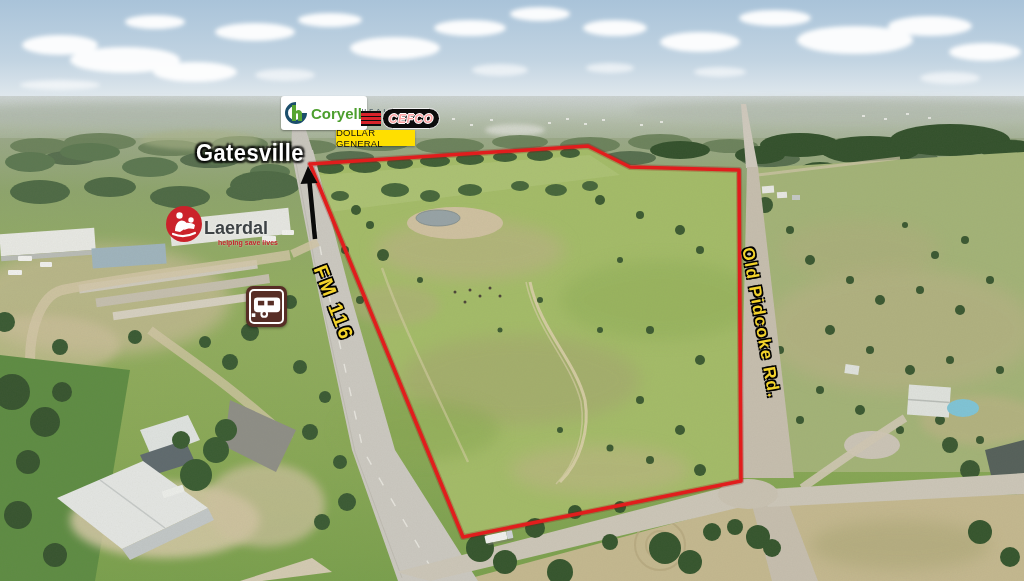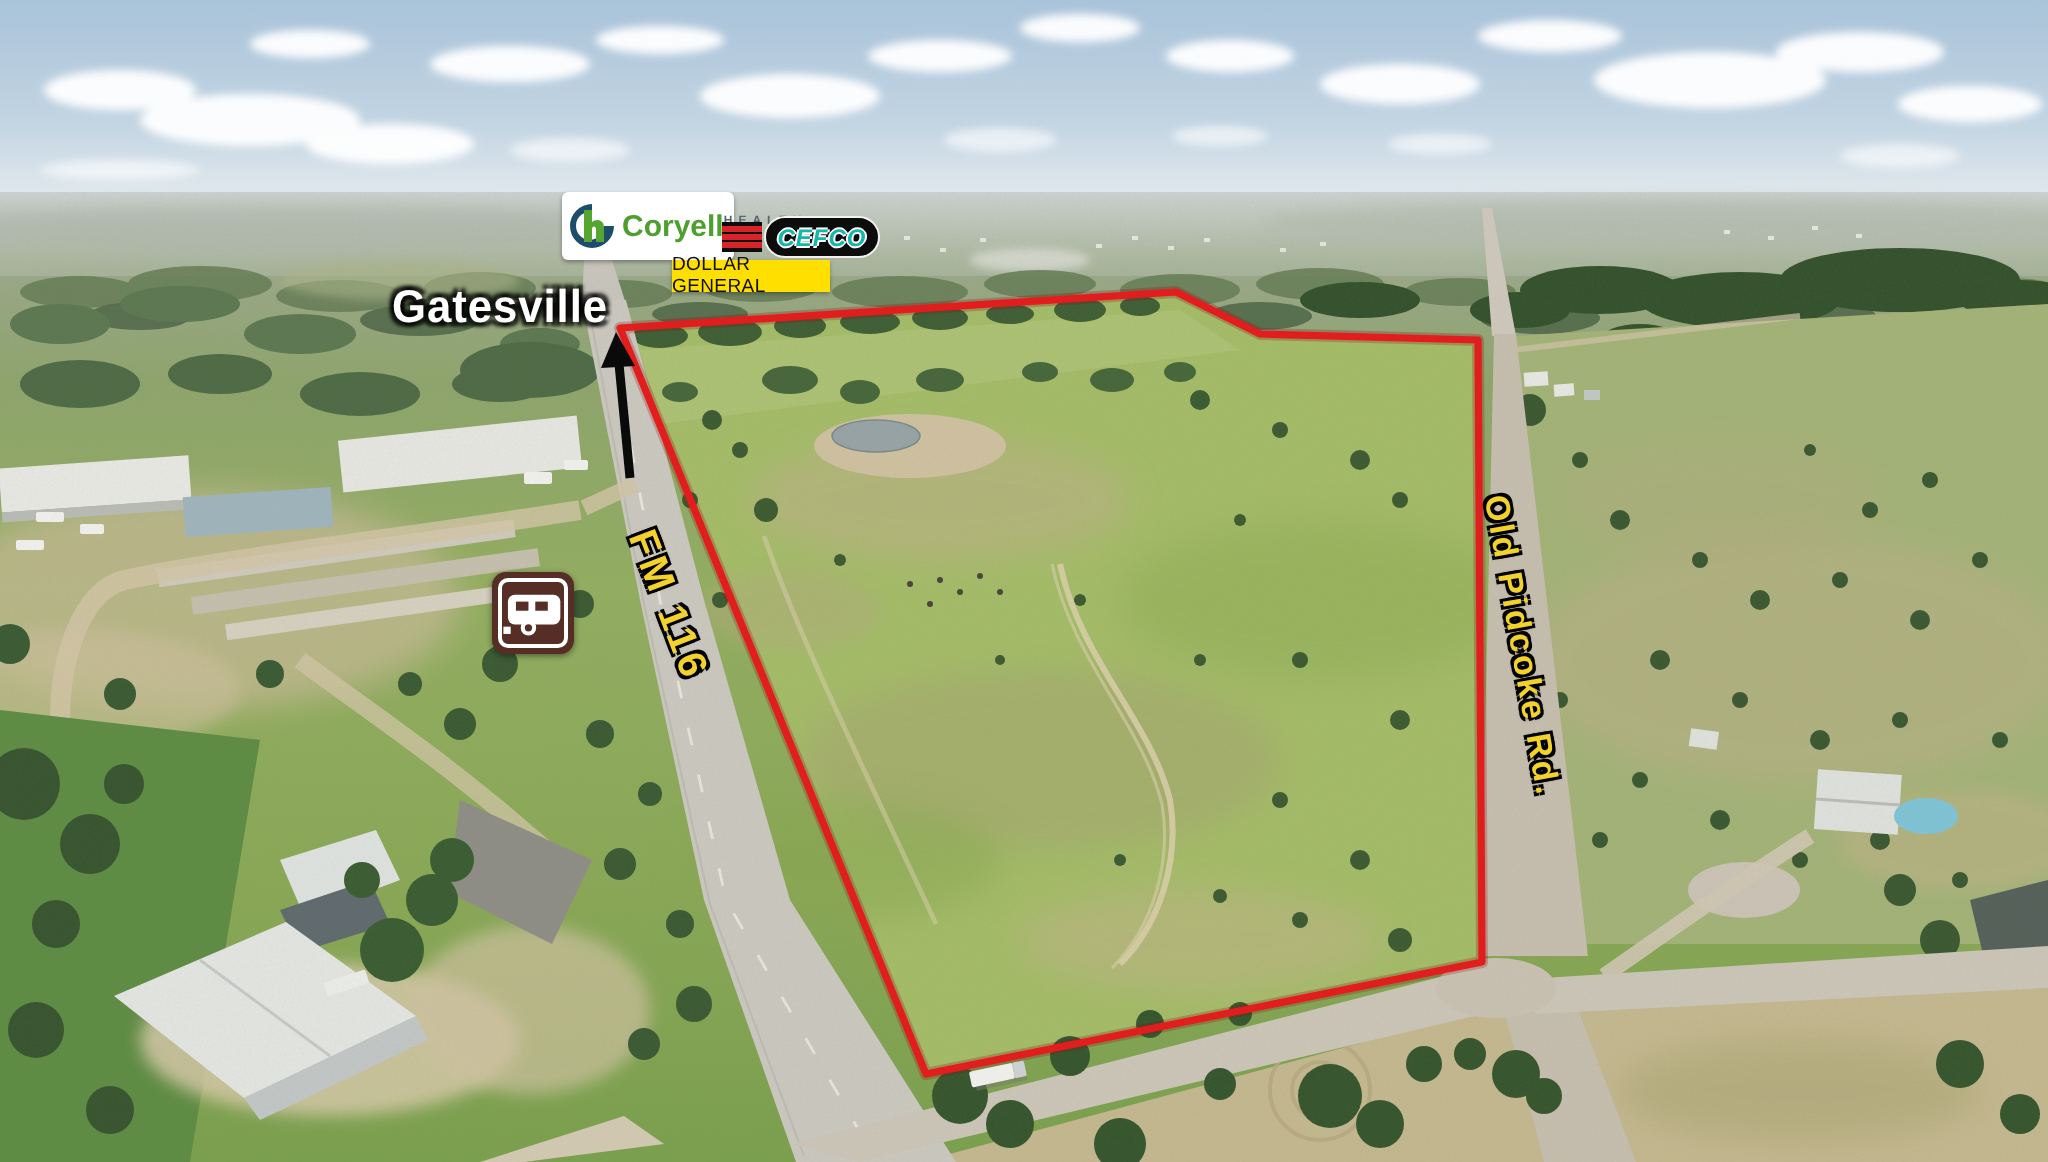--- a/index.html
+++ b/index.html
@@ -32,21 +32,21 @@
   .coryell .name{font-size:15px;font-weight:700;color:#4d9f2e;}
   .coryell .sub{font-size:6px;font-weight:700;color:#55666e;letter-spacing:3px;margin-top:2px;}
 
   
   .cefco{left:361px;top:108px;display:flex;align-items:center;gap:1px;}
   .cefco .stripes{width:20px;height:15px;background:#0d0d0d;display:flex;
     flex-direction:column;justify-content:space-evenly;padding:1px 0;box-sizing:border-box;}
   .cefco .stripes i{display:block;height:3px;background:#d8232a;}
   .cefco .pill{width:58px;height:21px;background:#0c0c0c;border:1px solid #f2f2f2;
     border-radius:11px;display:flex;align-items:center;justify-content:center;box-sizing:border-box;}
-  .cefco .pill span{font-style:italic;font-weight:700;font-size:12px;color:#14b8a6;
+  .cefco .pill span{font-style:italic;font-weight:700;font-size:12px;color:#fca5a5;
     letter-spacing:.5px;
     text-shadow:-1px 0 0 #fff,1px 0 0 #fff,0 -1px 0 #fff,0 1px 0 #fff;}
 
   
   .dg{left:336px;top:130px;width:79px;height:16px;background:#ffdf00;
     display:flex;align-items:center;justify-content:center;
     font-size:9.5px;font-weight:400;color:#101010;letter-spacing:.2px;
     box-shadow:0 1px 2px rgba(0,0,0,.3);}
 
   
@@ -505,20 +505,32 @@
         <i></i>
         <i></i>
       </span>
   <span class="pill">
         <span>CEFCO</span>
       </span>
 </div>
 
 <div class="overlay dg">DOLLAR GENERAL</div>
 
+<div class="overlay laerdal">
+  <svg class="mark" viewBox="0 0 38 38">
+    <circle cx="19" cy="19" r="18" fill="#cb222a"></circle>
+    <circle cx="14.5" cy="10.5" r="3.2" fill="#fff"></circle>
+    <path d="M10,26 C10,18 15,14 19,16 C22,17.5 23,20 21,23 L15,27 Z" fill="#fff"></path>
+    <circle cx="26" cy="15" r="2.7" fill="#fff"></circle>
+    <path d="M21,18 C24,17.5 28,18.5 30,20 L29,24 C25,23 22,23.5 19,25 Z" fill="#fff"></path>
+    <path d="M8,29 Q19,33.5 30,28" stroke="#fff" stroke-width="2.2" fill="none" stroke-linecap="round"></path>
+  </svg>
+  <span class="name">Laerdal</span>
+  <span class="tag">helping save lives</span>
+</div>
 
 <div class="overlay rv-sign">
   <div class="inner"></div>
   <svg width="41" height="41" viewBox="0 0 36 36">
     <rect x="7" y="10" width="23" height="13" rx="3" fill="#fff"></rect>
     <rect x="10.5" y="13" width="5.5" height="4" fill="#572e26"></rect>
     <rect x="19" y="13" width="5.5" height="4" fill="#572e26"></rect>
     <circle cx="16" cy="24.5" r="3.4" fill="#fff"></circle>
     <circle cx="16" cy="24.5" r="1.6" fill="#572e26"></circle>
     <rect x="5" y="24" width="3.2" height="3.2" fill="#fff"></rect>

